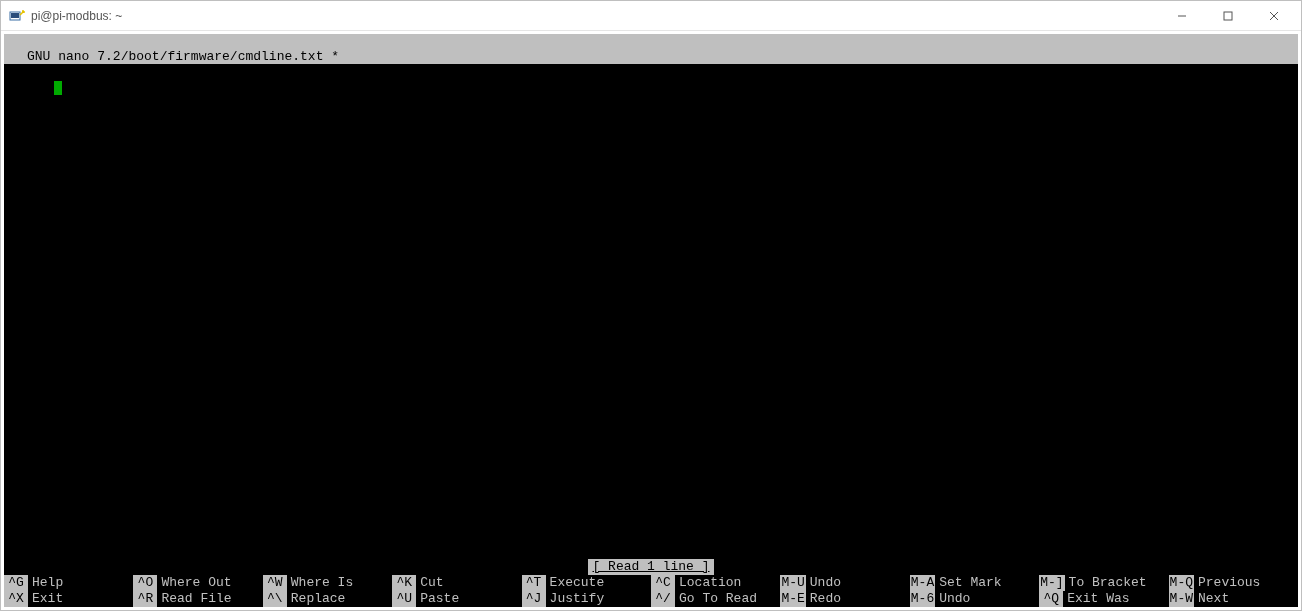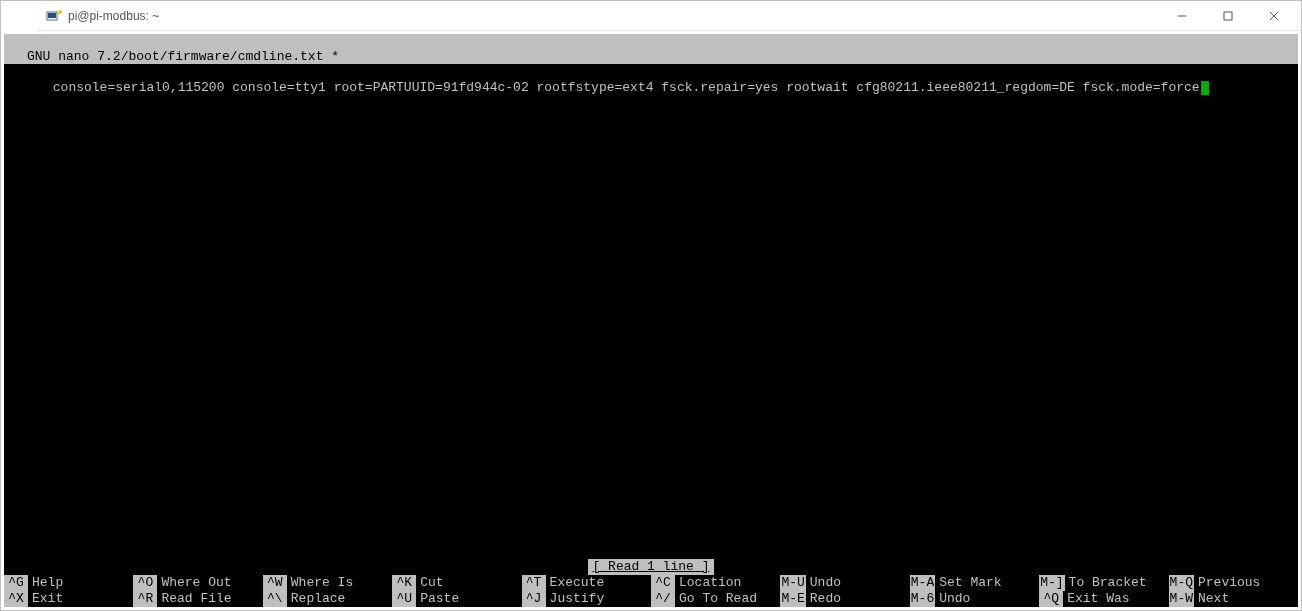--- a/index.html
+++ b/index.html
@@ -19,21 +19,20 @@
     flex-direction: column;
   }
   .titlebar {
     height: 30px;
     background: #ffffff;
     display: flex;
     align-items: center;
     padding: 0 4px 0 8px;
     border-bottom: 1px solid #e5e5e5;
     flex: 0 0 auto;
-    margin-left: 37px;
   }
   .titlebar .app-icon {
     width: 16px; height: 16px;
     margin-right: 6px;
     display: inline-flex; align-items: center; justify-content: center;
   }
   .titlebar .title-text {
     font-size: 12px;
     color: #555;
     flex: 1 1 auto;
@@ -155,21 +154,21 @@
 
   <div class="terminal">
 
     <div class="nano-header">
       <span class="hname">GNU nano 7.2</span>
       <span class="hfile">/boot/firmware/cmdline.txt *</span>
       <span class="hright"></span>
     </div>
 
     <div class="editor-area">
-      <span class="editor-line">console=serial0,115200 console=tty1 root=PARTUUID=91fd944c-02 rootfstype=ext4 fsck.repair=yes rootwait cfg80211.ieee80211_regdom=DE fsck.mode=force</span><span class="cursor"></span>
+      <span class="cursor"></span>
     </div>
 
     <div class="status-line">
       <span class="status-chip">[ Read 1 line ]</span>
     </div>
 
     <div class="shortcut-rows">
       <div class="shortcut-row" id="sc-row1">
           <div class="sc"><span class="key">^G</span><span class="label">Help</span></div>
           <div class="sc"><span class="key">^O</span><span class="label">Where Out</span></div>

